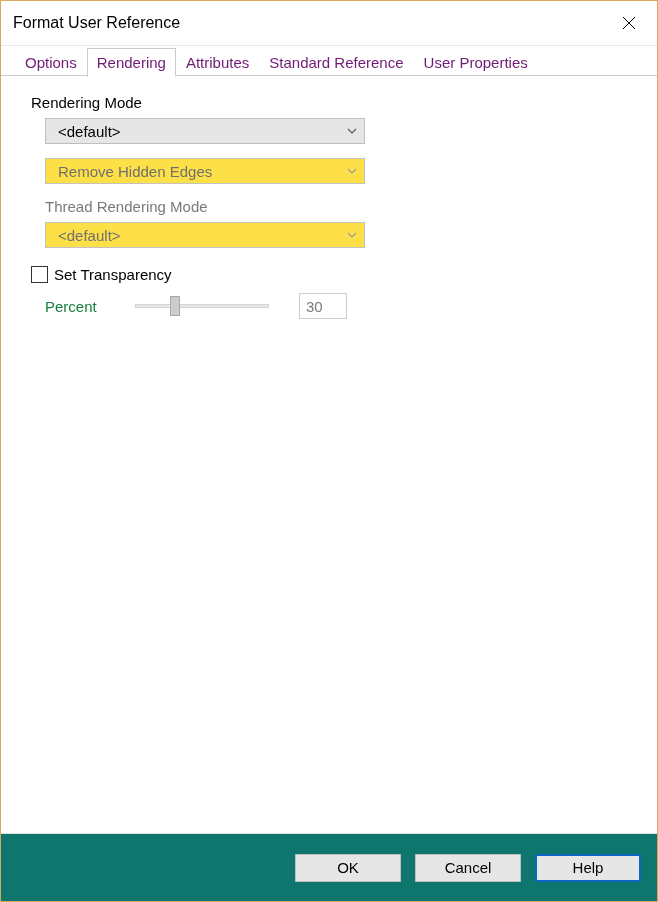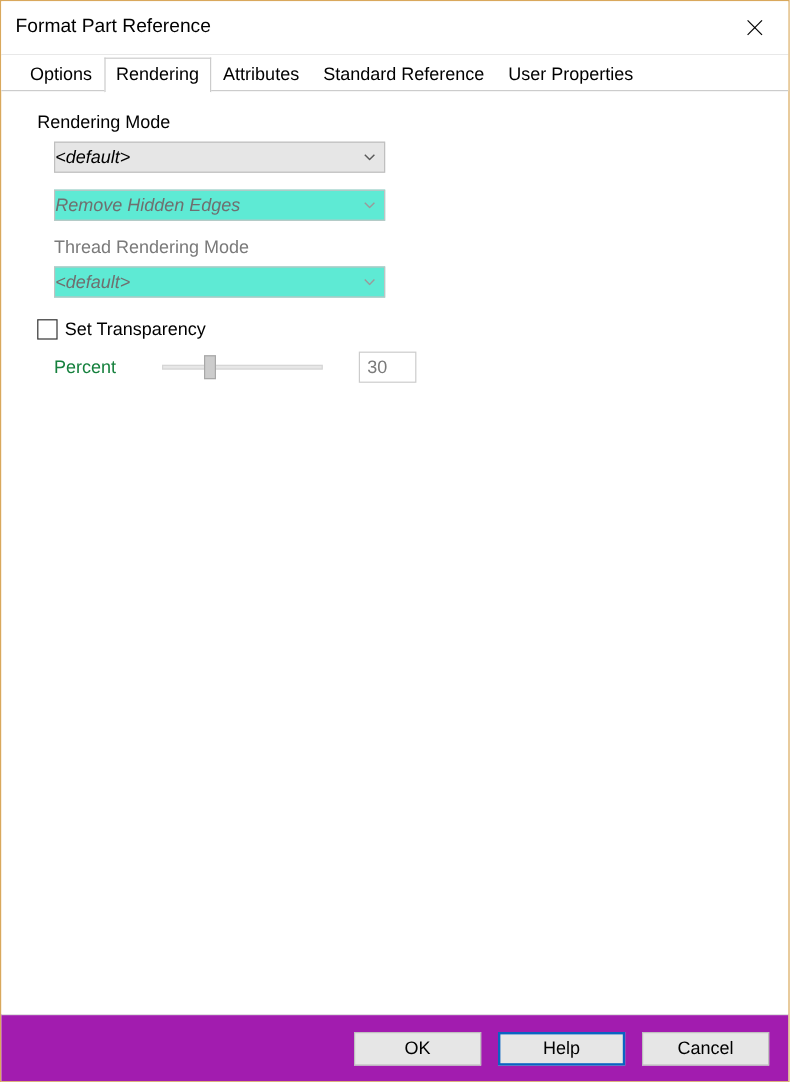--- a/index.html
+++ b/index.html
@@ -52,21 +52,21 @@
     .tabbar::after {
       content: "";
       position: absolute;
       left: 0; right: 0; bottom: 0;
       height: 1px;
       background: #cccccc;
     }
     .tab {
       padding: 5px 9px 5px 9px;
       font-size: 15px;
-      color: #000000;
+      color: #701a75;
       position: relative;
       z-index: 1;
       border: 1px solid transparent;
       border-bottom: none;
       cursor: default;
     }
     .tab.active {
       border: 1px solid #cccccc;
       border-bottom: 1px solid #ffffff;
       background: #ffffff;
@@ -82,34 +82,33 @@
       margin-bottom: 7px;
       font-size: 15px;
     }
     .group-label.disabled {
       color: #7a7a7a;
     }
     .indent {
       margin-left: 14px;
     }
     .combo {
-      width: 276px;
+      width: 320px;
       height: 26px;
       border: 1px solid #bfbfbf;
       background: #e6e6e6;
       display: flex;
       align-items: center;
       justify-content: space-between;
-      padding-left: 0;
-      font-size: 15px;
-      cursor: default;
-      font-style: italic;
+      padding-left: 12px;
+      font-size: 15px;
+      cursor: default;
     }
     .combo.disabled {
-      background: #5eead4;
+      background: #fde047;
       border-color: #c2c2c2;
       color: #6f6f6f;
     }
     .combo .chevron {
       width: 24px;
       display: flex;
       align-items: center;
       justify-content: center;
     }
     .combo .chevron svg {
@@ -170,28 +169,28 @@
     .percent-input {
       width: 48px;
       height: 26px;
       border: 1px solid #ccc;
       padding: 0 6px;
       font-size: 15px;
       color: #7a7a7a;
       background: #fff;
     }
     .footer {
-      height: 56px;
+      height: 68px;
       border-top: 1px solid #e0e0e0;
       display: flex;
       align-items: center;
       justify-content: flex-end;
       gap: 14px;
       padding-right: 16px;
-      background: #a21caf;
+      background: #0f766e;
     }
     .btn {
       width: 106px;
       height: 28px;
       border: 1px solid #bfbfbf;
       background: #e6e6e6;
       font-size: 15px;
       display: flex;
       align-items: center;
       justify-content: center;
@@ -199,21 +198,21 @@
     }
     .btn.default {
       border: 2px solid #0a64c2;
       background: #e6e6e6;
     }
   </style>
 </head>
 <body>
 
 <div class="titlebar">
-  <span>Format Part Reference</span>
+  <span>Format User Reference</span>
   <div class="close-btn">
     <svg width="14" height="14" viewBox="0 0 14 14">
       <line x1="1" y1="1" x2="13" y2="13"></line>
       <line x1="13" y1="1" x2="1" y2="13"></line>
     </svg>
   </div>
 </div>
 <div class="topbar-sep"></div>
 
 <div class="tabbar">
@@ -276,15 +275,15 @@
       <div class="slider-track"></div>
       <div class="slider-thumb"></div>
     </div>
     <input class="percent-input" readonly="" value="30" style="">
   </div>
 
 </div>
 
 <div class="footer">
   <div class="btn">OK</div>
+  <div class="btn">Cancel</div>
   <div class="btn default">Help</div>
-  <div class="btn">Cancel</div>
 </div>
 
 </body></html>

